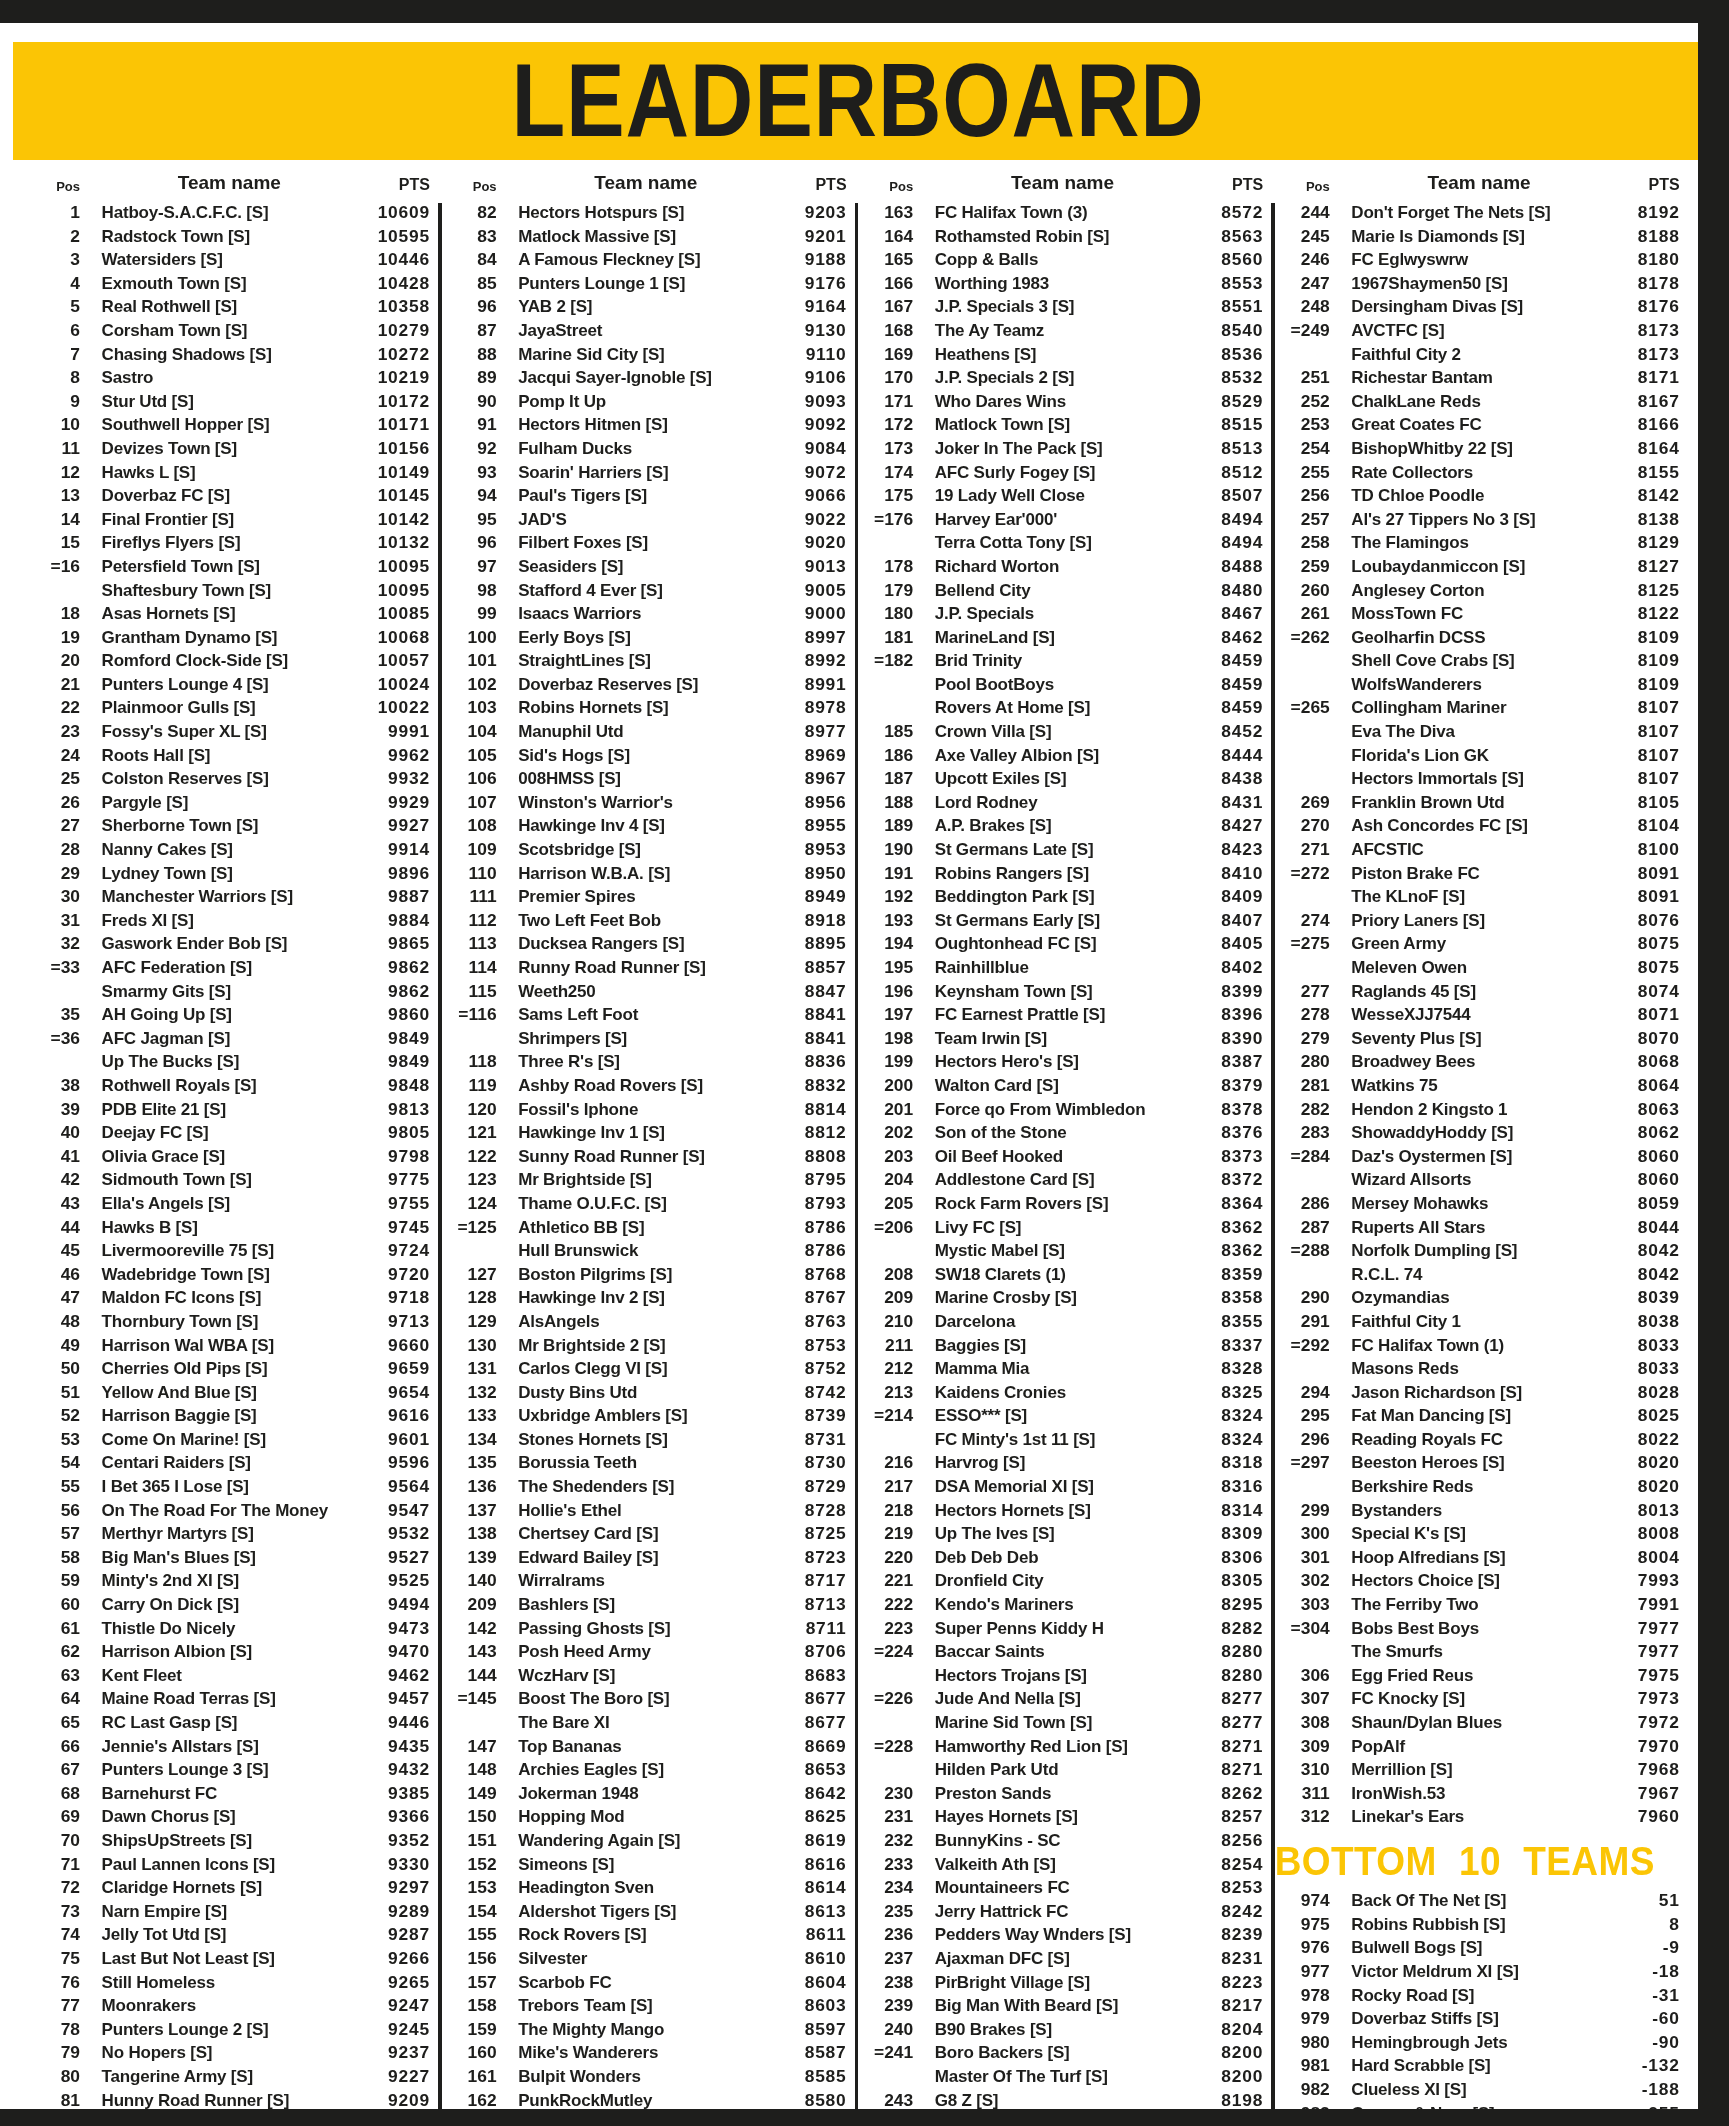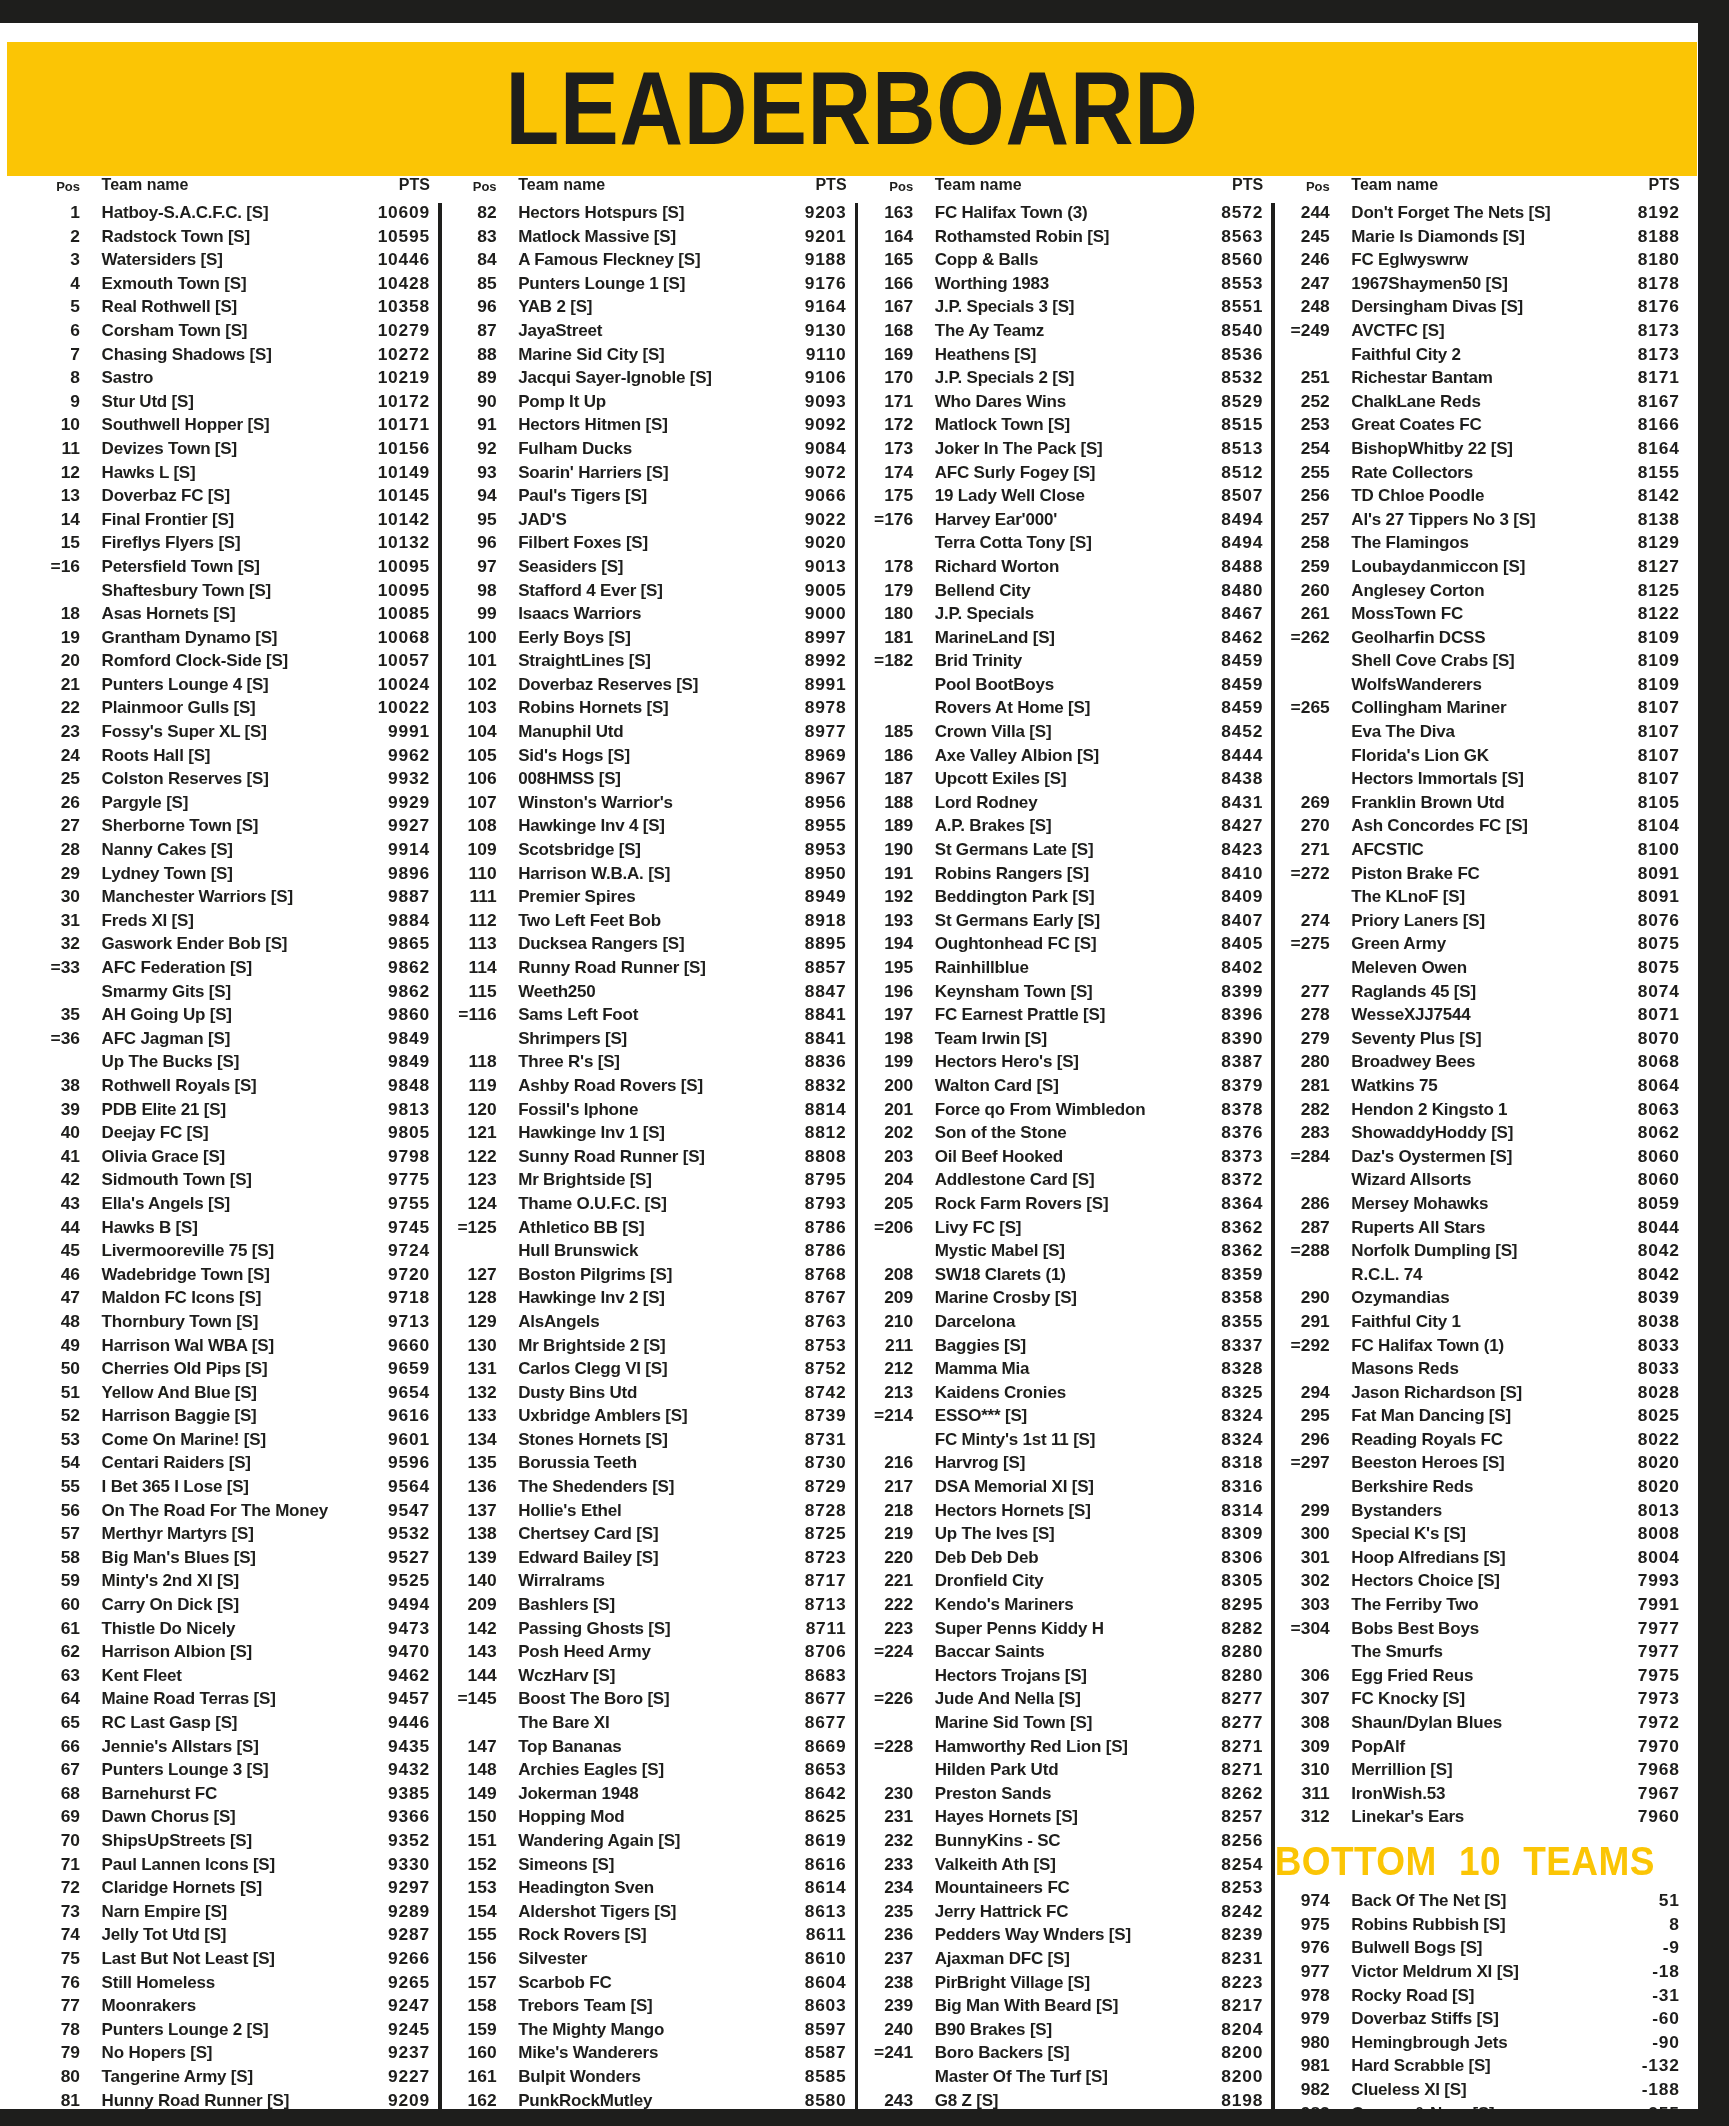--- a/index.html
+++ b/index.html
@@ -6,21 +6,21 @@
   * { margin:0; padding:0; box-sizing:border-box; }
   html,body { width:1730px; height:2127px; }
   body {
     position:relative; background:var(--paper); overflow:hidden;
     font-family:"Liberation Sans", sans-serif; color:var(--ink);
   }
   .top-bar    { position:absolute; top:0; left:0; width:1730px; height:23px; background:var(--ink); z-index:5;}
   .right-bar  { position:absolute; top:0; right:0; width:32px; height:2127px; background:var(--ink); z-index:4;}
   .bottom-bar { position:absolute; bottom:0; left:0; width:1730px; height:18.3px; background:var(--ink); z-index:5;}
   .banner {
-    position:absolute; top:42px; left:7px; width:1690px; height:134px;
+    position:absolute; top:42px; left:13px; width:1690px; height:118px;
     background:var(--accent); display:flex; align-items:center; justify-content:center;
   }
   .banner h1 {
     font-size:88px; font-weight:800; letter-spacing:0.8px; color:var(--ink);
     transform:scaleY(1.18); transform-origin:center; white-space:nowrap;
   }
   .board {
     position:absolute; top:163px; left:25px; width:1663px; height:1946px;
     display:flex; overflow:hidden;
   }
@@ -28,21 +28,21 @@
   .vdiv { flex:0 0 3.3px; background:var(--ink); align-self:stretch; margin-top:40px; }
   .colhead { display:flex; height:38px; align-items:flex-end; padding-bottom:6.6px;
              font-size:19px; font-weight:700; }
   .row { display:flex; height:23.6px; line-height:23.6px; font-weight:700;
          white-space:nowrap; }
   .pos  { flex:0 0 55px; text-align:right; font-size:17.4px; }
   .name { flex:1 1 auto; min-width:0; padding-left:21.6px; font-size:17px;
           letter-spacing:-0.2px; overflow:hidden; }
   .pts  { flex:0 0 73px; text-align:right; font-size:17.4px; letter-spacing:0.8px; }
   .colhead .pos { font-size:13px; }
-  .colhead .name { font-size:16px; letter-spacing:0; }
+  .colhead .name { font-size:19px; letter-spacing:0;text-align:center; }
   .colhead .pts { font-size:16px; letter-spacing:0; }
   .b10-title {
     margin:11.6px 0 6.6px 0; font-size:37px; font-weight:800; letter-spacing:0.4px;
     word-spacing:11.6px; color:var(--accent); white-space:nowrap;
     transform:scaleY(1.08); transform-origin:left center;
   }
 </style>
 </head>
 <body>
 

